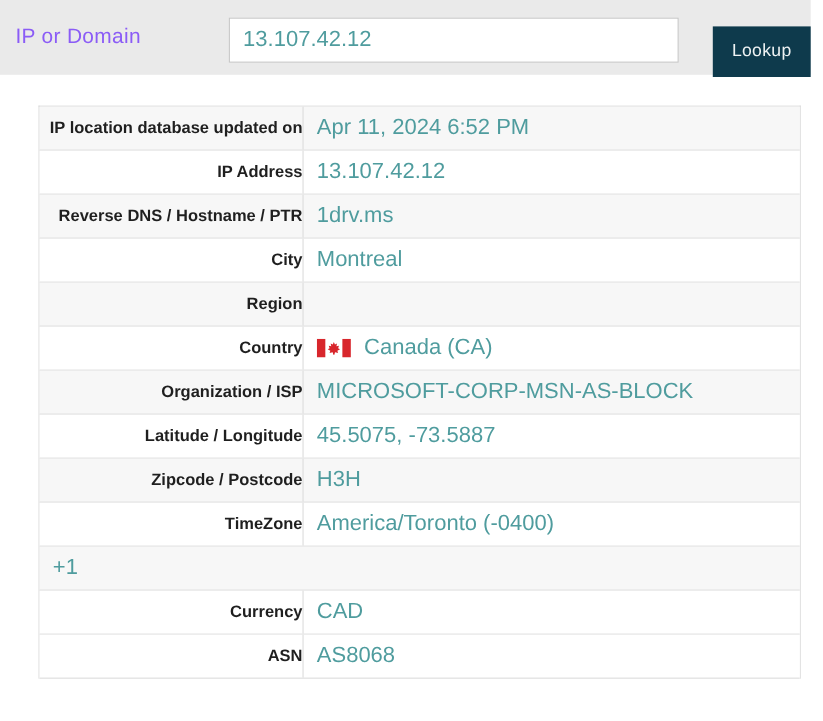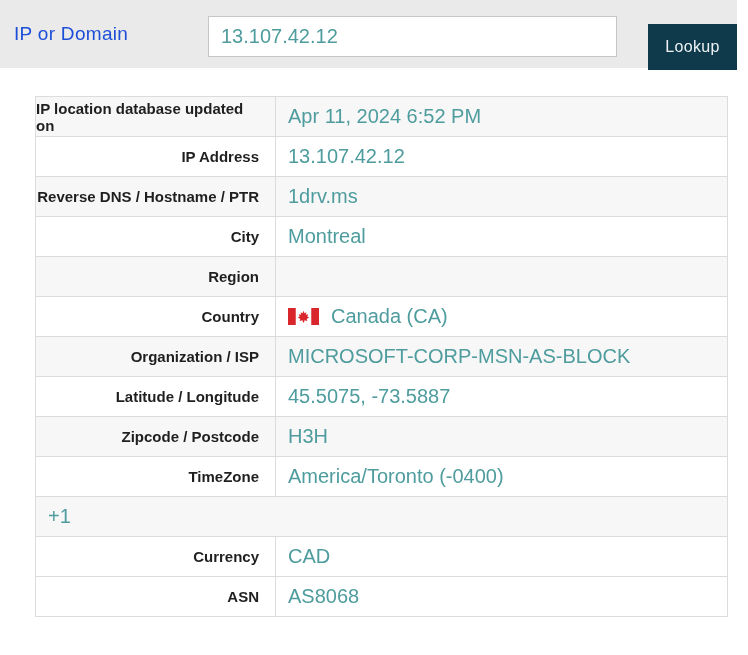--- a/index.html
+++ b/index.html
@@ -24,21 +24,21 @@
     position:absolute;
     left:0;top:0;
     width:737px;height:68px;
     background:var(--header-bg);
   }
   .header-label{
     position:absolute;
     left:14px;top:0;height:68px;
     display:flex;align-items:center;
     font-size:19px;
-    color:#1d4ed8;
+    color:#8b5cf6;
     letter-spacing:0.3px;
   }
   .ip-input{
     position:absolute;
     left:208px;top:16px;
     width:409px;height:41px;
     border:1px solid #c6c6c6;
     background:#ffffff;
     font-family:"Liberation Sans", sans-serif;
     font-size:20px;
@@ -69,21 +69,21 @@
     display:flex;
     height:40px;
     border-bottom:1px solid var(--border);
     background:#ffffff;
   }
   .row.alt{background:var(--row-alt);}
   .cell-label{
     width:240px;
     flex:0 0 240px;
     display:flex;align-items:center;justify-content:flex-end;
-    padding-right:16px;
+    padding-right:0;
     border-right:1px solid var(--border);
     font-size:15px;
     font-weight:bold;
     color:var(--label-color);
   }
   .cell-value{
     flex:1;
     display:flex;align-items:center;
     padding-left:12px;
     font-size:20px;

